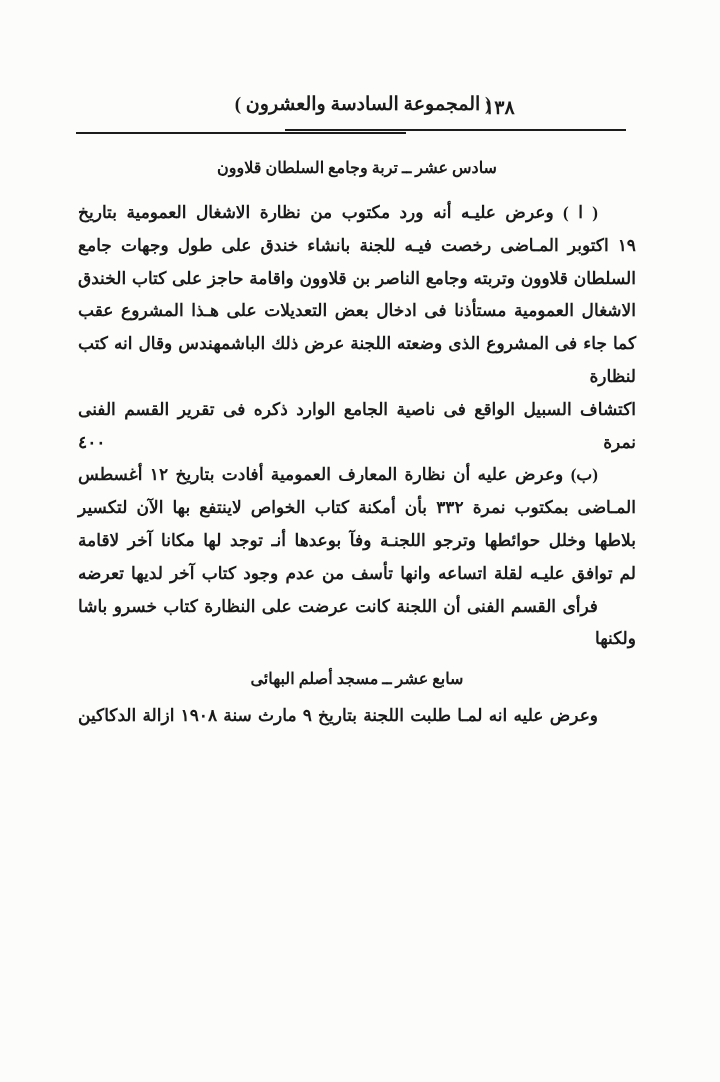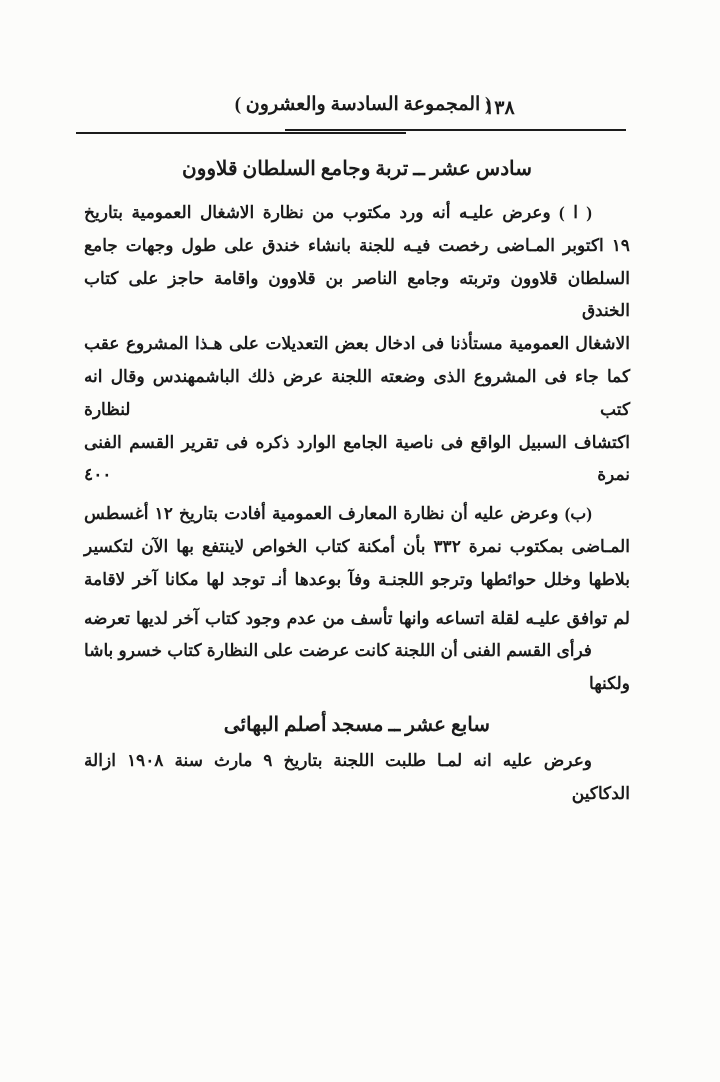--- a/index.html
+++ b/index.html
@@ -66,31 +66,31 @@
     border-top: 2px solid #1c1c1c;
   }
   
   .content {
     margin: 0 84px 0 78px;   
     width: 558px;
   }
   .section-heading {
     margin: 8px 0 6px;
     text-align: center;
-    font-size: 20px;
+    font-size: 16px;
     font-weight: bold;
     line-height: 30px;
     white-space: nowrap;
   }
   .doc-section:first-child .section-heading {
     margin-top: 18px;
     margin-bottom: 14px;
   }
   .paragraph {
-    margin: 6px;
+    margin: 0;
   }
   .line {
     font-size: 17px;
     font-weight: bold;
     line-height: 32.8px;
     text-align: justify;
     text-align-last: justify;
     word-spacing: 1px;
   }
   .line.first {

